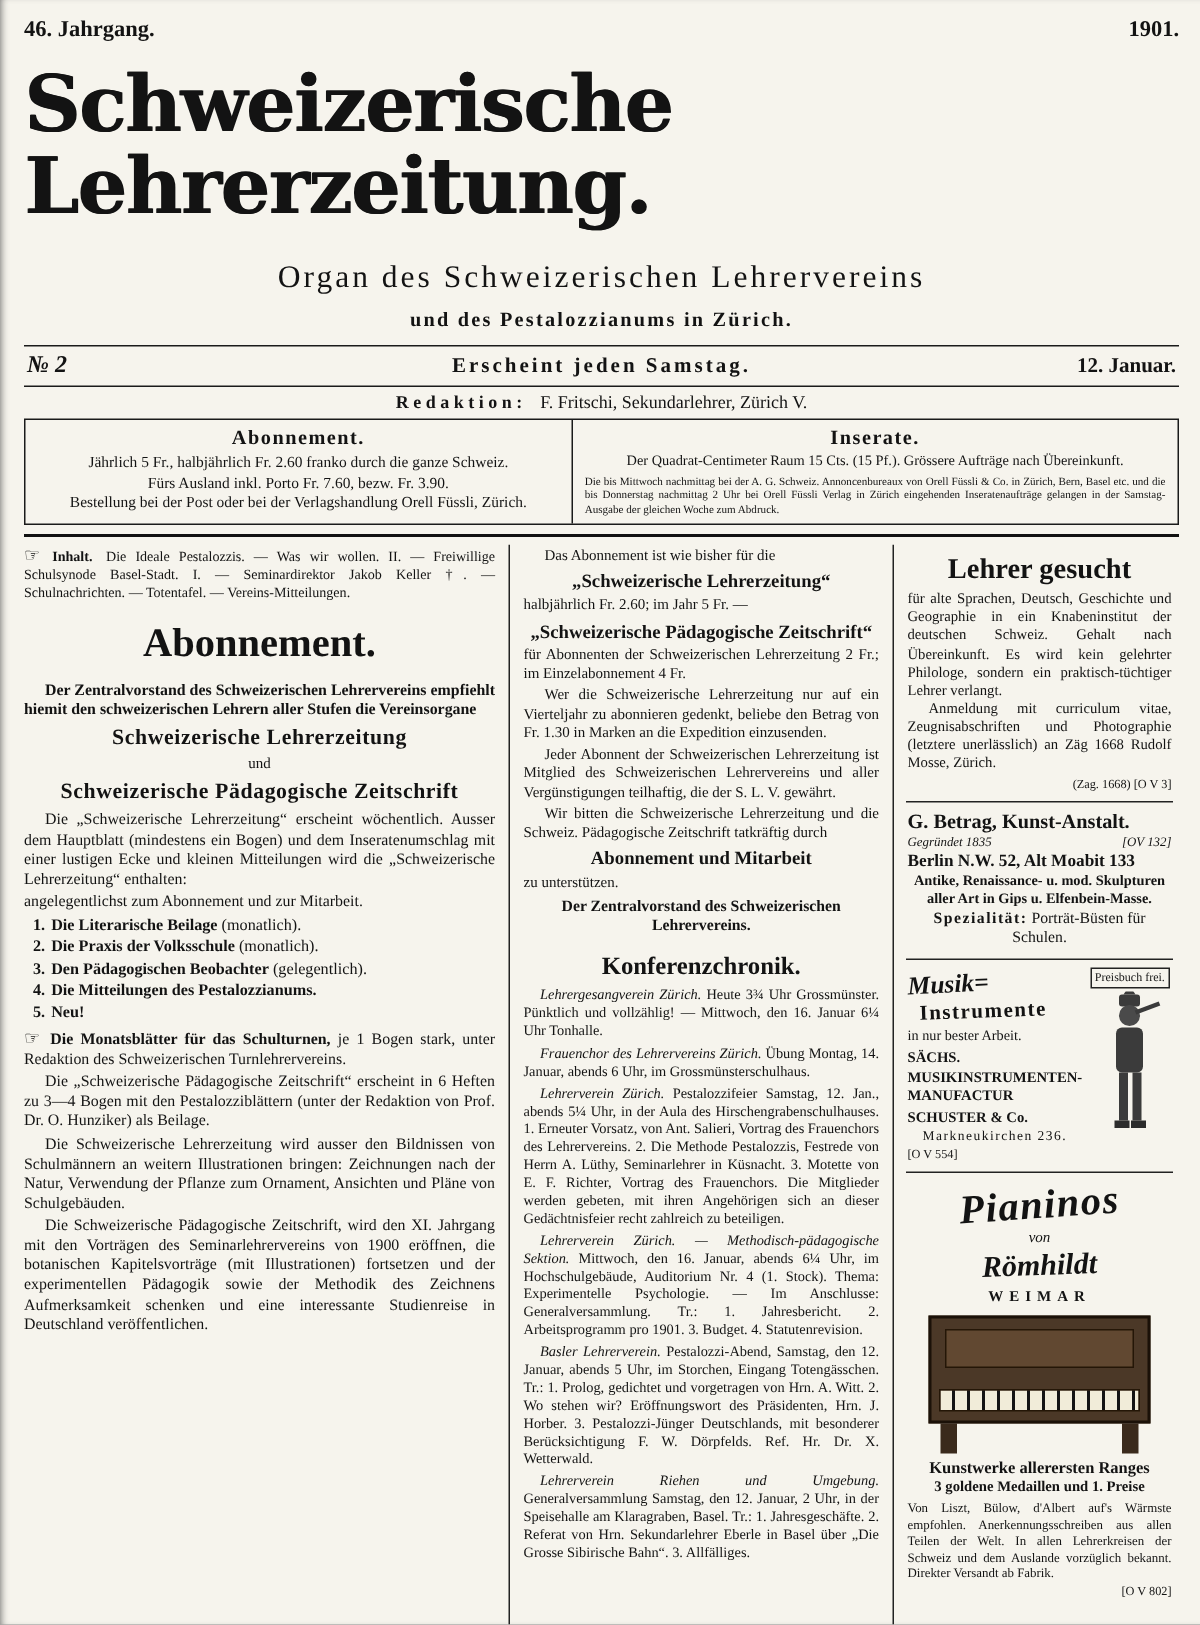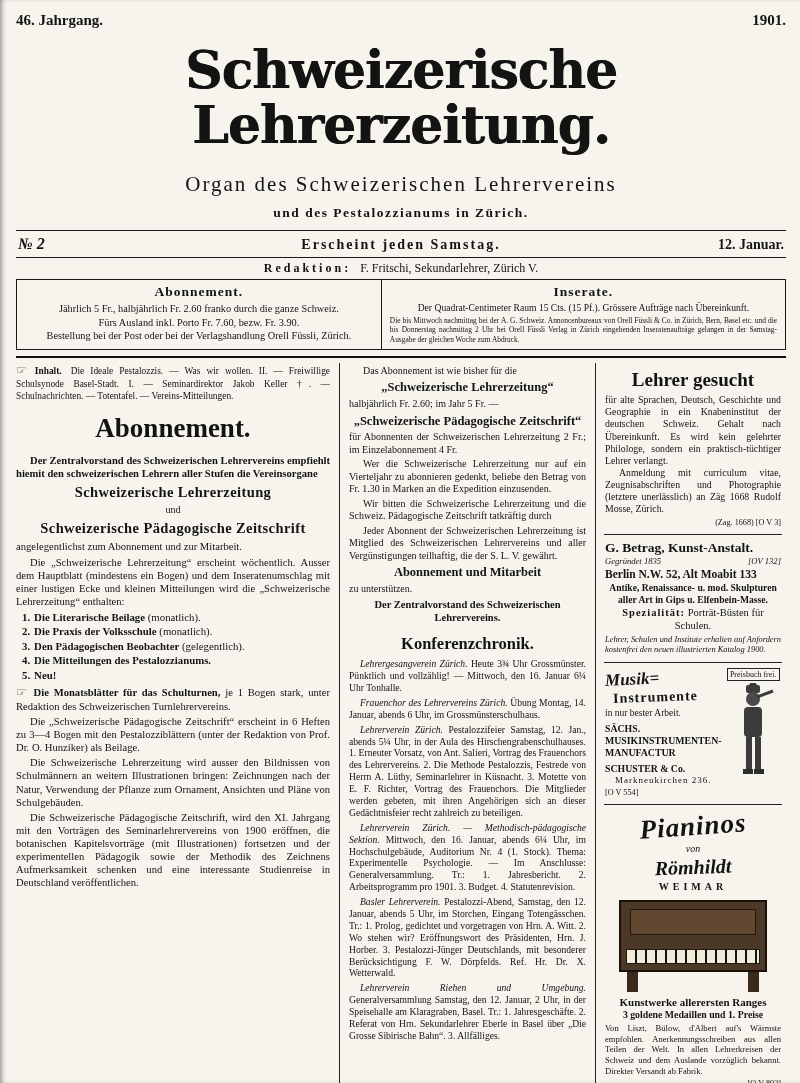--- a/index.html
+++ b/index.html
@@ -6,21 +6,21 @@
   html,body { background:#9a9a9a; }
   .page {
     width:800px; height:1083px; margin:0 auto; background:#f6f4ed;
     color:#131313; font-family:"Liberation Serif","DejaVu Serif",serif;
     padding:12px 14px 10px 16px; overflow:hidden; position:relative;
     box-shadow: inset 4px 0 6px -4px #555;
   }
   
   .toprow { display:flex; justify-content:space-between; font-size:15px; font-weight:bold; }
   .masthead {
-    text-align:center; font-size:52px; font-weight:bold; letter-spacing:-1px;
+    text-align:left; font-size:52px; font-weight:bold; letter-spacing:-1px;
     margin-top:14px; line-height:1.05; font-family:"DejaVu Serif","Liberation Serif",serif;
     text-shadow: 0.6px 0 #131313;
   }
   .organ1 { text-align:center; font-size:21px; letter-spacing:2px; margin-top:20px; }
   .organ2 { text-align:center; font-size:13.5px; font-weight:bold; letter-spacing:1.5px; margin-top:8px; }
   .rule   { border:none; border-top:1.6px solid #1a1a1a; margin:9px 0 0; }
   .issuerow { display:flex; align-items:baseline; font-size:14px; padding:4px 2px; }
   .issue-no { width:120px; font-weight:bold; font-style:italic; font-size:16px; }
   .issue-freq { flex:1; text-align:center; font-weight:bold; letter-spacing:2px; }
   .issue-date { width:120px; text-align:right; font-weight:bold; }
@@ -152,22 +152,22 @@
       </p>
 
       <h2 class="article-heading">Abonnement.</h2>
 
       <p class="para indent bold-para">Der Zentralvorstand des Schweizerischen Lehrervereins empfiehlt hiemit den schweizerischen Lehrern aller Stufen die Vereinsorgane</p>
 
       <div class="center-title t-lg">Schweizerische Lehrerzeitung</div>
       <div class="center-title t-sm">und</div>
       <div class="center-title t-lg">Schweizerische Pädagogische Zeitschrift</div>
 
+      <p class="para indent">Die „Schweizerische Lehrerzeitung“ erscheint wöchentlich. Ausser dem Hauptblatt (mindestens ein Bogen) und dem Inseratenumschlag mit einer lustigen Ecke und kleinen Mitteilungen wird die „Schweizerische Lehrerzeitung“ enthalten:</p>
       <p class="para">angelegentlichst zum Abonnement und zur Mitarbeit.</p>
-      <p class="para indent">Die „Schweizerische Lehrerzeitung“ erscheint wöchentlich. Ausser dem Hauptblatt (mindestens ein Bogen) und dem Inseratenumschlag mit einer lustigen Ecke und kleinen Mitteilungen wird die „Schweizerische Lehrerzeitung“ enthalten:</p>
 
       <div class="list">
         <div class="list-item">
           <span class="li-num">1.</span><span class="li-bold">Die Literarische Beilage</span><span> (monatlich).</span>
         </div>
         <div class="list-item">
           <span class="li-num">2.</span><span class="li-bold">Die Praxis der Volksschule</span><span> (monatlich).</span>
         </div>
         <div class="list-item">
           <span class="li-num">3.</span><span class="li-bold">Den Pädagogischen Beobachter</span><span> (gelegentlich).</span>
@@ -190,22 +190,22 @@
       <p class="para indent">Die Schweizerische Pädagogische Zeitschrift, wird den XI. Jahrgang mit den Vorträgen des Seminarlehrervereins von 1900 eröffnen, die botanischen Kapitelsvorträge (mit Illustrationen) fortsetzen und der experimentellen Pädagogik sowie der Methodik des Zeichnens Aufmerksamkeit schenken und eine interessante Studienreise in Deutschland veröffentlichen.</p>
     </section>
 
     <section class="col col2">
       <p class="para indent">Das Abonnement ist wie bisher für die</p>
       <div class="center-title t-md">„Schweizerische Lehrerzeitung“</div>
       <p class="para">halbjährlich Fr. 2.60; im Jahr 5 Fr. —</p>
       <div class="center-title t-md">„Schweizerische Pädagogische Zeitschrift“</div>
       <p class="para">für Abonnenten der Schweizerischen Lehrerzeitung 2 Fr.; im Einzelabonnement 4 Fr.</p>
       <p class="para indent">Wer die Schweizerische Lehrerzeitung nur auf ein Vierteljahr zu abonnieren gedenkt, beliebe den Betrag von Fr. 1.30 in Marken an die Expedition einzusenden.</p>
+      <p class="para indent">Jeder Abonnent der Schweizerischen Lehrerzeitung ist Mitglied des Schweizerischen Lehrervereins und aller Vergünstigungen teilhaftig, die der S. L. V. gewährt.</p>
       <p class="para indent">Wir bitten die Schweizerische Lehrerzeitung und die Schweiz. Pädagogische Zeitschrift tatkräftig durch</p>
-      <p class="para indent">Jeder Abonnent der Schweizerischen Lehrerzeitung ist Mitglied des Schweizerischen Lehrervereins und aller Vergünstigungen teilhaftig, die der S. L. V. gewährt.</p>
       <div class="center-title t-md">Abonnement und Mitarbeit</div>
       <p class="para">zu unterstützen.</p>
       <div class="signature">Der Zentralvorstand des Schweizerischen Lehrervereins.</div>
 
       <h3 class="kon-heading">Konferenzchronik.</h3>
 
       <p class="entry">
         <span class="lead">Lehrergesangverein Zürich.</span>
         <span>Heute 3¾ Uhr Grossmünster. Pünktlich und vollzählig! — Mittwoch, den 16. Januar 6¼ Uhr Tonhalle.</span>
       </p>
@@ -245,21 +245,20 @@
         <div class="eichler-meta">
           <span>Gegründet 1835</span>
           <span>[OV 132]</span>
         </div>
         <div class="eichler-addr">Berlin N.W. 52, Alt Moabit 133</div>
         <div class="eichler-line">Antike, Renaissance- u. mod. Skulpturen aller Art in Gips u. Elfenbein-Masse.</div>
         <div class="eichler-spez">
           <b>Spezialität:</b>
           <span>Porträt-Büsten für Schulen.</span>
         </div>
-        <div class="eichler-small">Lehrer, Schulen und Institute erhalten auf Anfordern kostenfrei den neuen illustrierten Katalog 1900.</div>
       </div>
 
       <div class="ad">
         <div class="musik">
           <div class="musik-left">
             <div class="musik-title1">Musik=</div>
             <div class="musik-title2">Instrumente</div>
             <div class="musik-line">in nur bester Arbeit.</div>
             <div class="musik-firm">SÄCHS. MUSIKINSTRUMENTEN-MANUFACTUR</div>
             <div class="musik-firm">SCHUSTER &amp; Co.</div>

